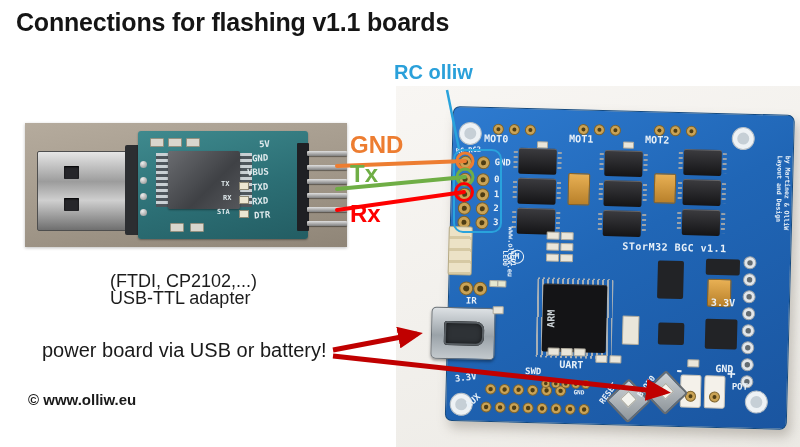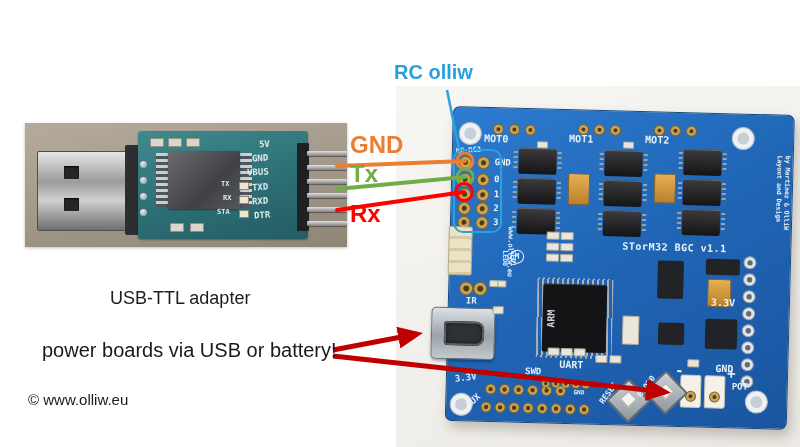--- a/index.html
+++ b/index.html
@@ -30,21 +30,21 @@
   .smd{position:absolute;background:#d9d6cd;border:1px solid #94907f;border-radius:1px;}
   .hdr{position:absolute;left:272px;top:20px;width:12px;height:88px;background:#1f2024;border-radius:1px;}
   .hpin{position:absolute;left:282px;width:40px;height:5px;border-radius:1px;
         background:linear-gradient(180deg,#e0e0e0,#808080);box-shadow:0 1px 1px rgba(0,0,0,.4);}
   .blob{position:absolute;width:7px;height:7px;border-radius:50%;background:radial-gradient(circle at 35% 30%,#eee,#8a8a8a);}
   .caption{position:absolute;font-size:18px;color:#1c1c1c;}
   
   .wire-label{position:absolute;font-size:24px;font-weight:bold;line-height:1;}
   .rc-label{position:absolute;left:394px;top:61px;font-size:20px;font-weight:bold;}
   .power-note{position:absolute;left:42px;top:339px;font-size:20px;color:#1a1a1a;}
-  .copyright{position:absolute;left:28px;top:391px;font-size:15px;color:#1a1a1a;}
+  .copyright{position:absolute;left:28px;top:391px;font-size:15px;color:#1a1a1a;font-weight:bold;}
   
   .board{position:absolute;left:453px;top:106px;width:340px;height:313px;border-radius:7px;
          transform:rotate(1.5deg);transform-origin:0 0;border:1px solid #13497f;
          background:linear-gradient(150deg,#2e7bd0,#2066b6 45%,#1a55a0);box-shadow:4px 7px 12px rgba(110,100,90,.35);}
   .slk{position:absolute;font-family:"DejaVu Sans Mono",monospace;font-weight:bold;color:#e9f1f8;
        white-space:nowrap;line-height:1;}
   .fet{position:absolute;width:38px;height:26px;border-radius:2px;
        background:linear-gradient(180deg,#3c3c40,#141416);box-shadow:inset 0 1px 0 rgba(255,255,255,.22);}
   .fet::before,.fet::after{content:"";position:absolute;top:3px;bottom:3px;width:4px;
        background:repeating-linear-gradient(180deg,#9aa2aa 0 2px,transparent 2px 5px);}
@@ -73,20 +73,21 @@
           text-align:center;line-height:12px;}
   .overlay{position:absolute;left:0;top:0;pointer-events:none;}
 </style>
 </head>
 <body>
 
 <div class="stage">
 
   <div class="photo-bg"></div>
 
+  <div class="title">Connections for flashing v1.1 boards</div>
 
   <div class="photo">
     <div class="usb-plug">
       <div class="plug-slot" style="left:26px;top:14px;"></div>
       <div class="plug-slot" style="left:26px;top:46px;"></div>
     </div>
     <div class="collar"></div>
     <div class="ttl-pcb"></div>
     <div class="blob" style="left:115px;top:38px;"></div>
     <div class="blob" style="left:115px;top:54px;"></div>
@@ -115,20 +116,21 @@
     <div class="hdr"></div>
     <div class="hpin" style="top:28px;"></div>
     <div class="hpin" style="top:42px;"></div>
     <div class="hpin" style="top:56px;"></div>
     <div class="hpin" style="top:70px;"></div>
     <div class="hpin" style="top:84px;"></div>
     <div class="hpin" style="top:98px;"></div>
   </div>
 
   <div class="caption" style="left:110px;top:248px;margin-top:40px;">USB-TTL adapter</div>
+  <div class="caption" style="left:110px;top:271px;">(FTDI, CP2102,...)</div>
 
   <div class="board">
     <svg class="abs" width="340" height="313" viewBox="0 0 340 313">
       <g stroke="#b5bec6" stroke-width="1">
         <circle cx="17" cy="26" r="11" fill="#eef2f5"></circle>
           <circle cx="17" cy="26" r="6" fill="#c6cfd6" stroke="none"></circle>
         <circle cx="290" cy="24" r="11" fill="#eef2f5"></circle>
           <circle cx="290" cy="24" r="6" fill="#c6cfd6" stroke="none"></circle>
         <circle cx="15" cy="297" r="11" fill="#eef2f5"></circle>
           <circle cx="15" cy="297" r="6" fill="#c6cfd6" stroke="none"></circle>
@@ -352,16 +354,16 @@
     <line x1="337" y1="210" x2="464" y2="192" stroke="#fe0000" stroke-width="4" stroke-linecap="round"></line>
     <circle cx="464" cy="192" r="8.5" fill="none" stroke="#fe0000" stroke-width="3"></circle>
     <line x1="333" y1="350" x2="417" y2="334" stroke="#c00000" stroke-width="5" marker-end="url(#arrw)"></line>
     <line x1="333" y1="356" x2="665" y2="392" stroke="#c00000" stroke-width="5" marker-end="url(#arrw)"></line>
   </svg>
 
   <div class="rc-label" style="color:#2aa0da;">RC olliw</div>
   <div class="wire-label" style="left:350px;top:133px;color:#ed7d31;">GND</div>
   <div class="wire-label" style="left:350px;top:162px;color:#6fae45;">Tx</div>
   <div class="wire-label" style="left:350px;top:202px;color:#fe0000;">Rx</div>
-  <div class="power-note">power boards via USB or battery!</div>
+  <div class="power-note">power board via USB or battery!</div>
   <div class="copyright">© www.olliw.eu</div>
 
 </div>
 
 </body></html>

